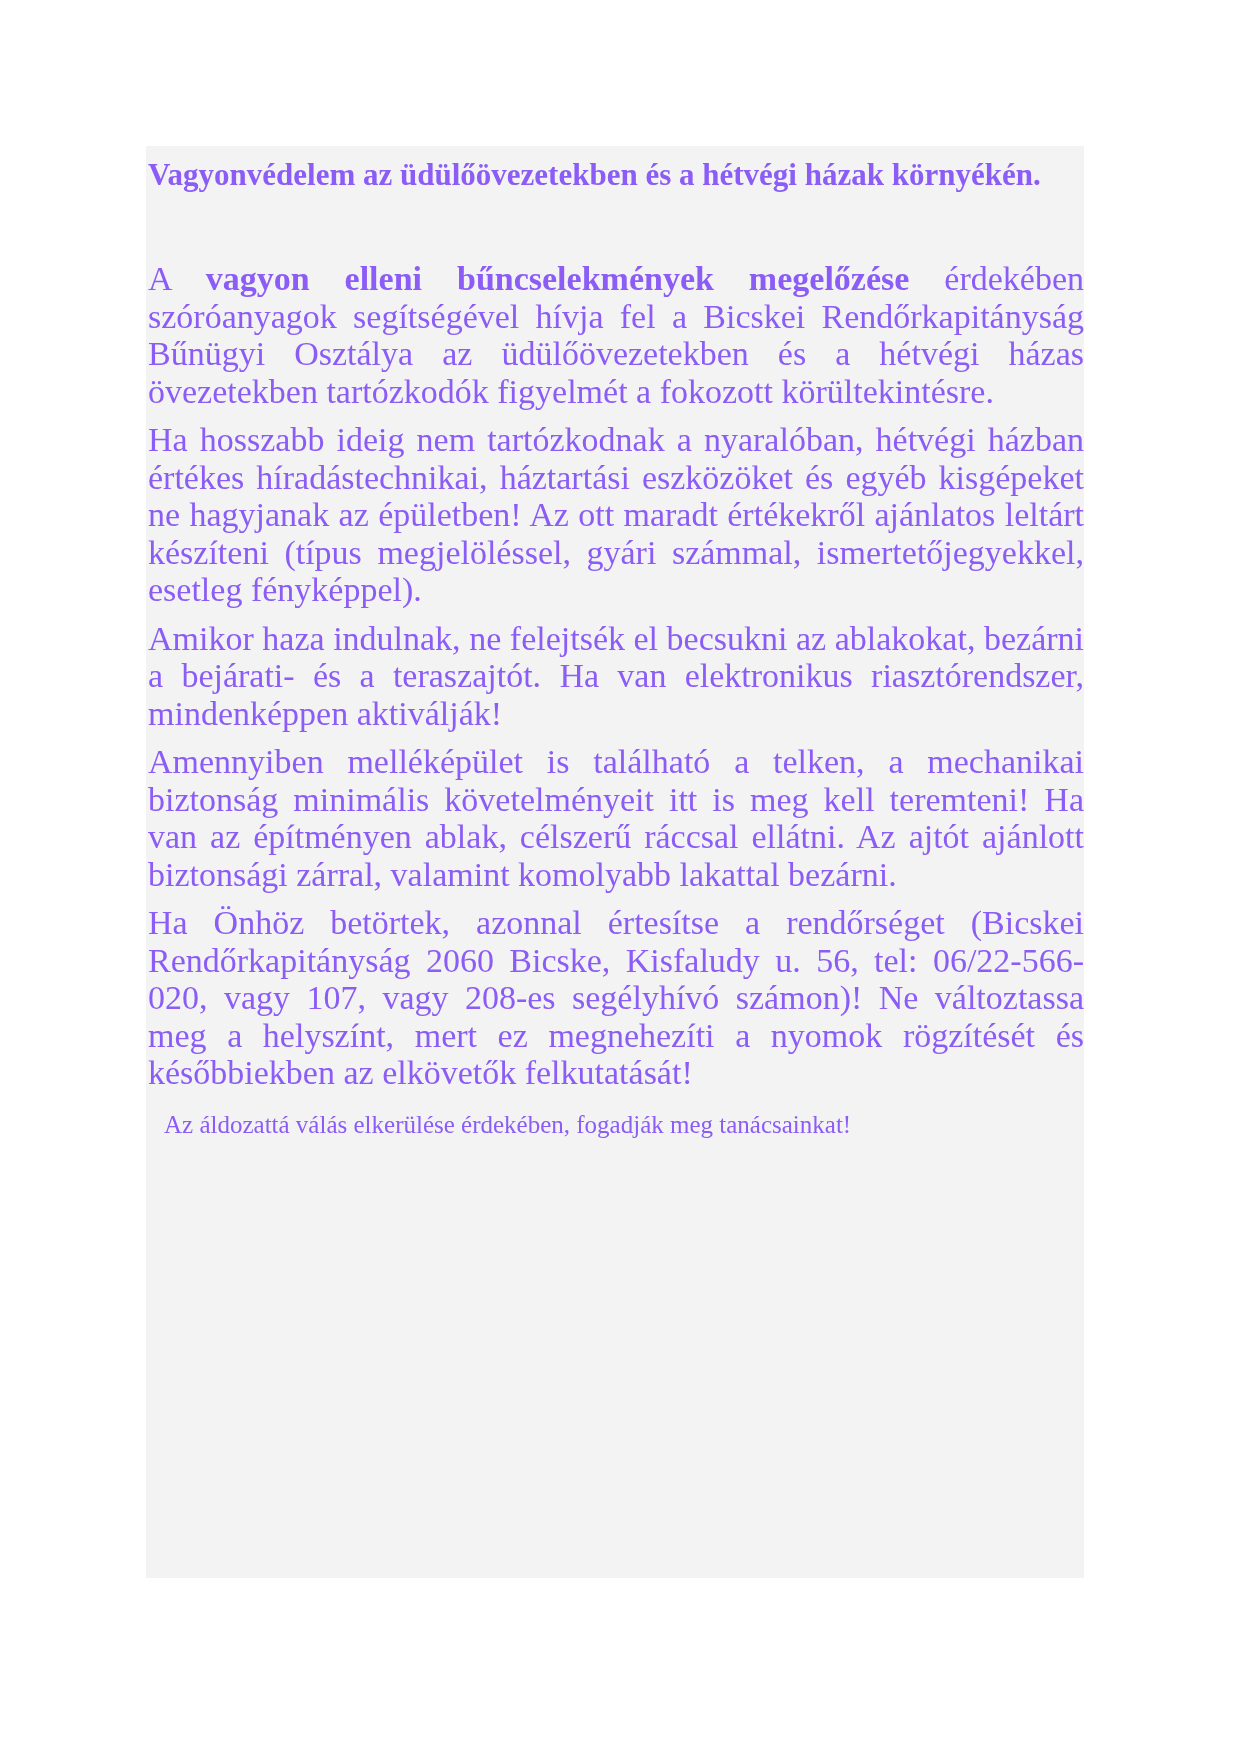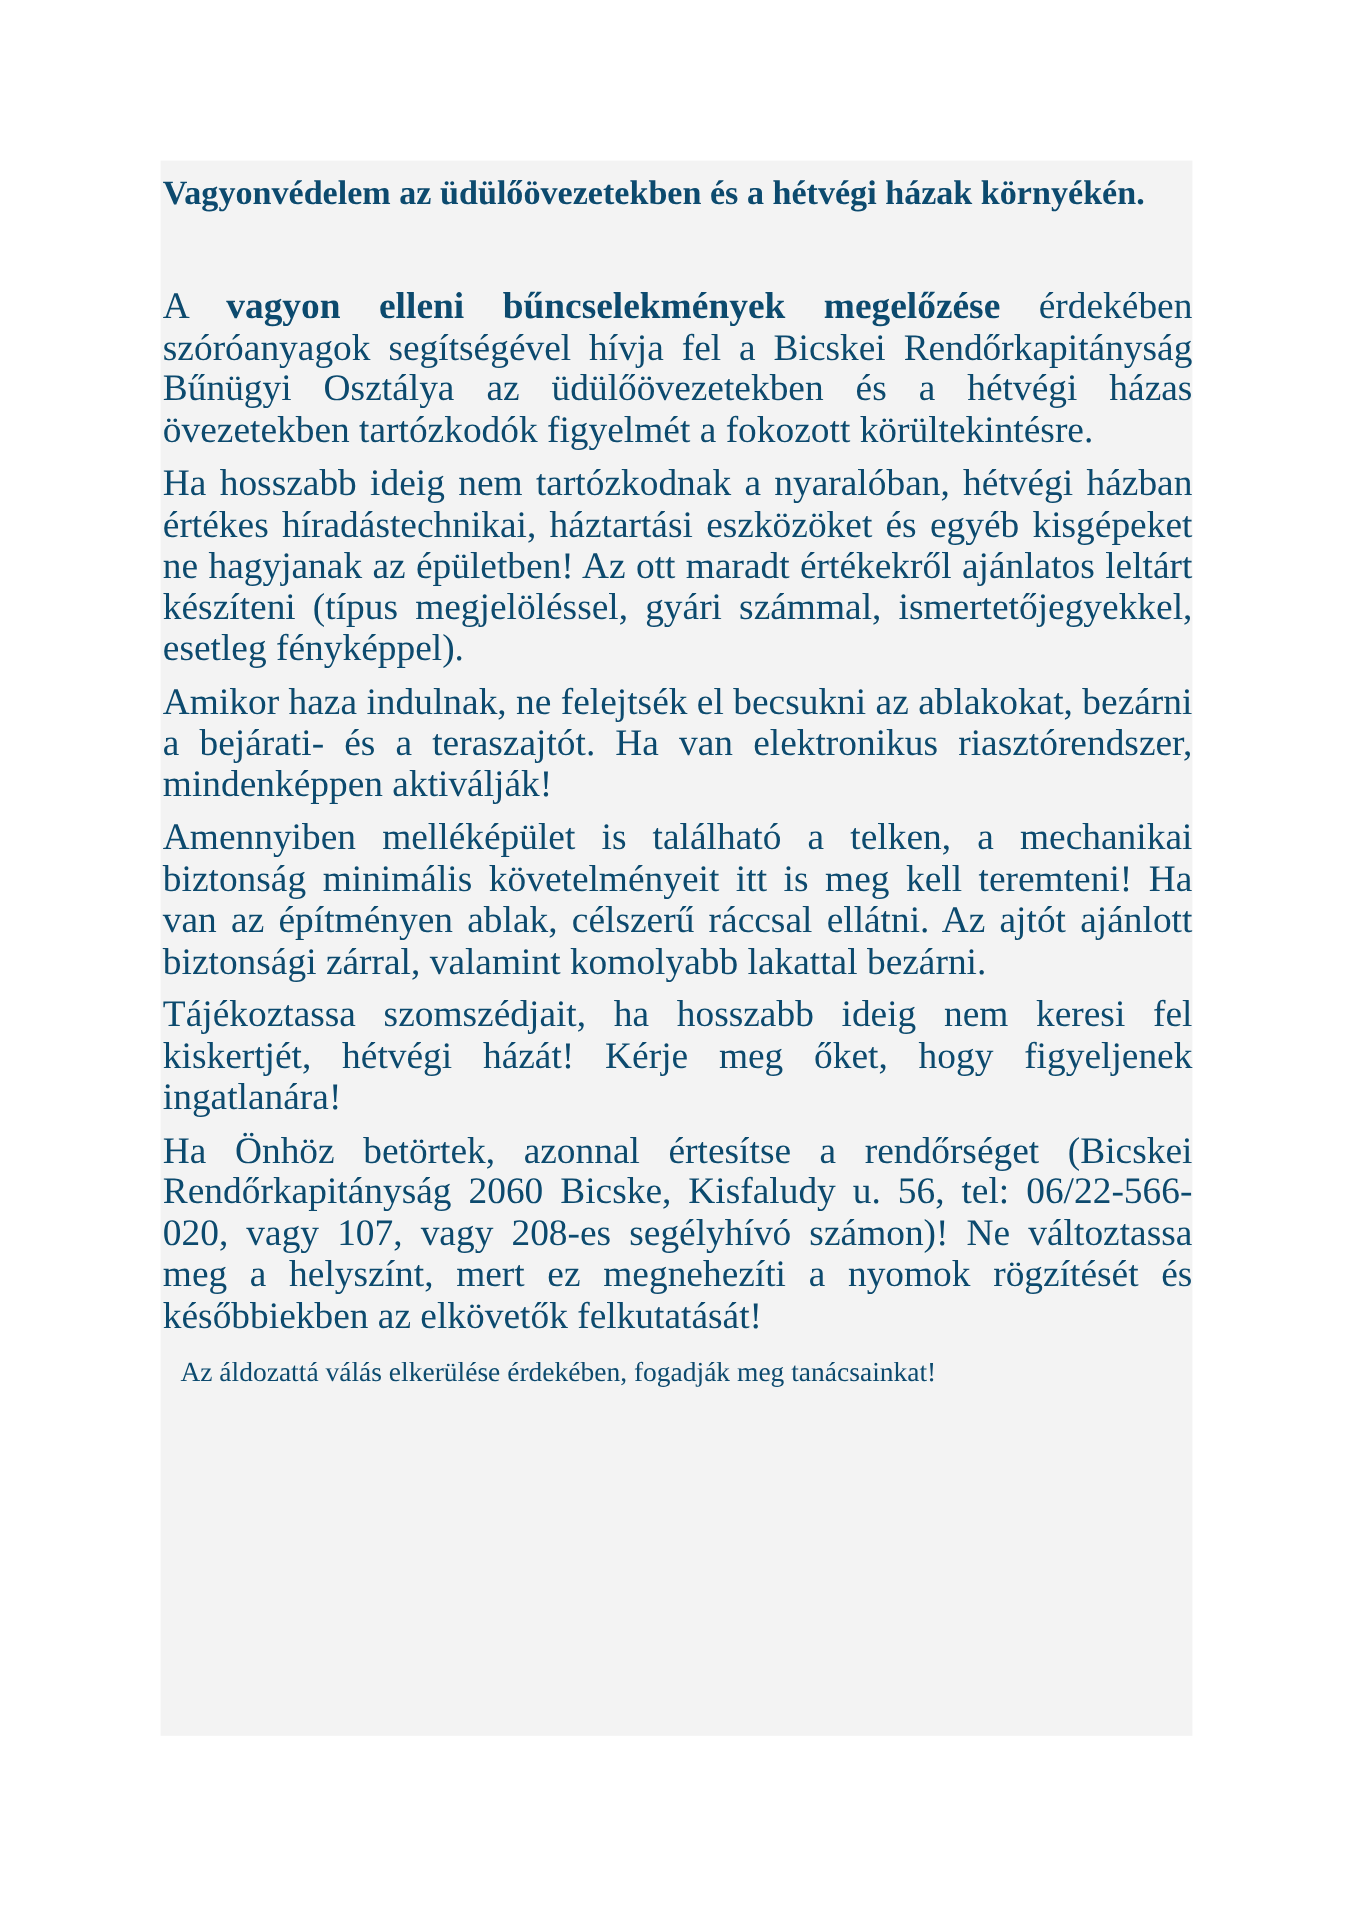--- a/index.html
+++ b/index.html
@@ -5,21 +5,21 @@
   html, body { margin: 0; padding: 0; background: #ffffff; }
   body { width: 1240px; height: 1754px; position: relative; overflow: hidden; }
   .page {
     position: absolute;
     left: 146px;
     top: 146px;
     width: 938px;
     height: 1432px;
     background: #f3f3f3;
     font-family: "Liberation Serif", "DejaVu Serif", serif;
-    color: #0c4a6e;
+    color: #8b5cf6;
     box-sizing: border-box;
     padding: 0 0 0 2px;
   }
   .title {
     font-size: 31px;
     font-weight: bold;
     line-height: 37px;
     margin: 10px 0 0 0;
     text-align: justify;
   }
@@ -42,17 +42,16 @@
 <body>
 
 <div class="page">
   <h1 class="title">Vagyonvédelem az üdülőövezetekben és a hétvégi házak környékén.</h1>
 
   <p class="body-text first-para"><span>A </span><b>vagyon elleni bűncselekmények megelőzése</b><span> érdekében szóróanyagok segítségével hívja fel a Bicskei Rendőrkapitányság Bűnügyi Osztálya az üdülőövezetekben és a hétvégi házas övezetekben tartózkodók figyelmét a fokozott körültekintésre.</span></p>
 
   <p class="body-text">Ha hosszabb ideig nem tartózkodnak a nyaralóban, hétvégi házban értékes híradástechnikai, háztartási eszközöket és egyéb kisgépeket ne hagyjanak az épületben! Az ott maradt értékekről ajánlatos leltárt készíteni (típus megjelöléssel, gyári számmal, ismertetőjegyekkel, esetleg fényképpel).</p>
   <p class="body-text">Amikor haza indulnak, ne felejtsék el becsukni az ablakokat, bezárni a bejárati- és a teraszajtót. Ha van elektronikus riasztórendszer, mindenképpen aktiválják!</p>
   <p class="body-text">Amennyiben melléképület is található a telken, a mechanikai biztonság minimális követelményeit itt is meg kell teremteni! Ha van az építményen ablak, célszerű ráccsal ellátni. Az ajtót ajánlott biztonsági zárral, valamint komolyabb lakattal bezárni.</p>
-  <p class="body-text">Tájékoztassa szomszédjait, ha hosszabb ideig nem keresi fel kiskertjét, hétvégi házát! Kérje meg őket, hogy figyeljenek ingatlanára!</p>
   <p class="body-text">Ha Önhöz betörtek, azonnal értesítse a rendőrséget (Bicskei Rendőrkapitányság 2060 Bicske, Kisfaludy u. 56, tel: 06/22-566-020, vagy 107, vagy 208-es segélyhívó számon)! Ne változtassa meg a helyszínt, mert ez megnehezíti a nyomok rögzítését és későbbiekben az elkövetők felkutatását!</p>
 
   <p class="closing">Az áldozattá válás elkerülése érdekében, fogadják meg tanácsainkat!</p>
 </div>
 
 </body></html>

